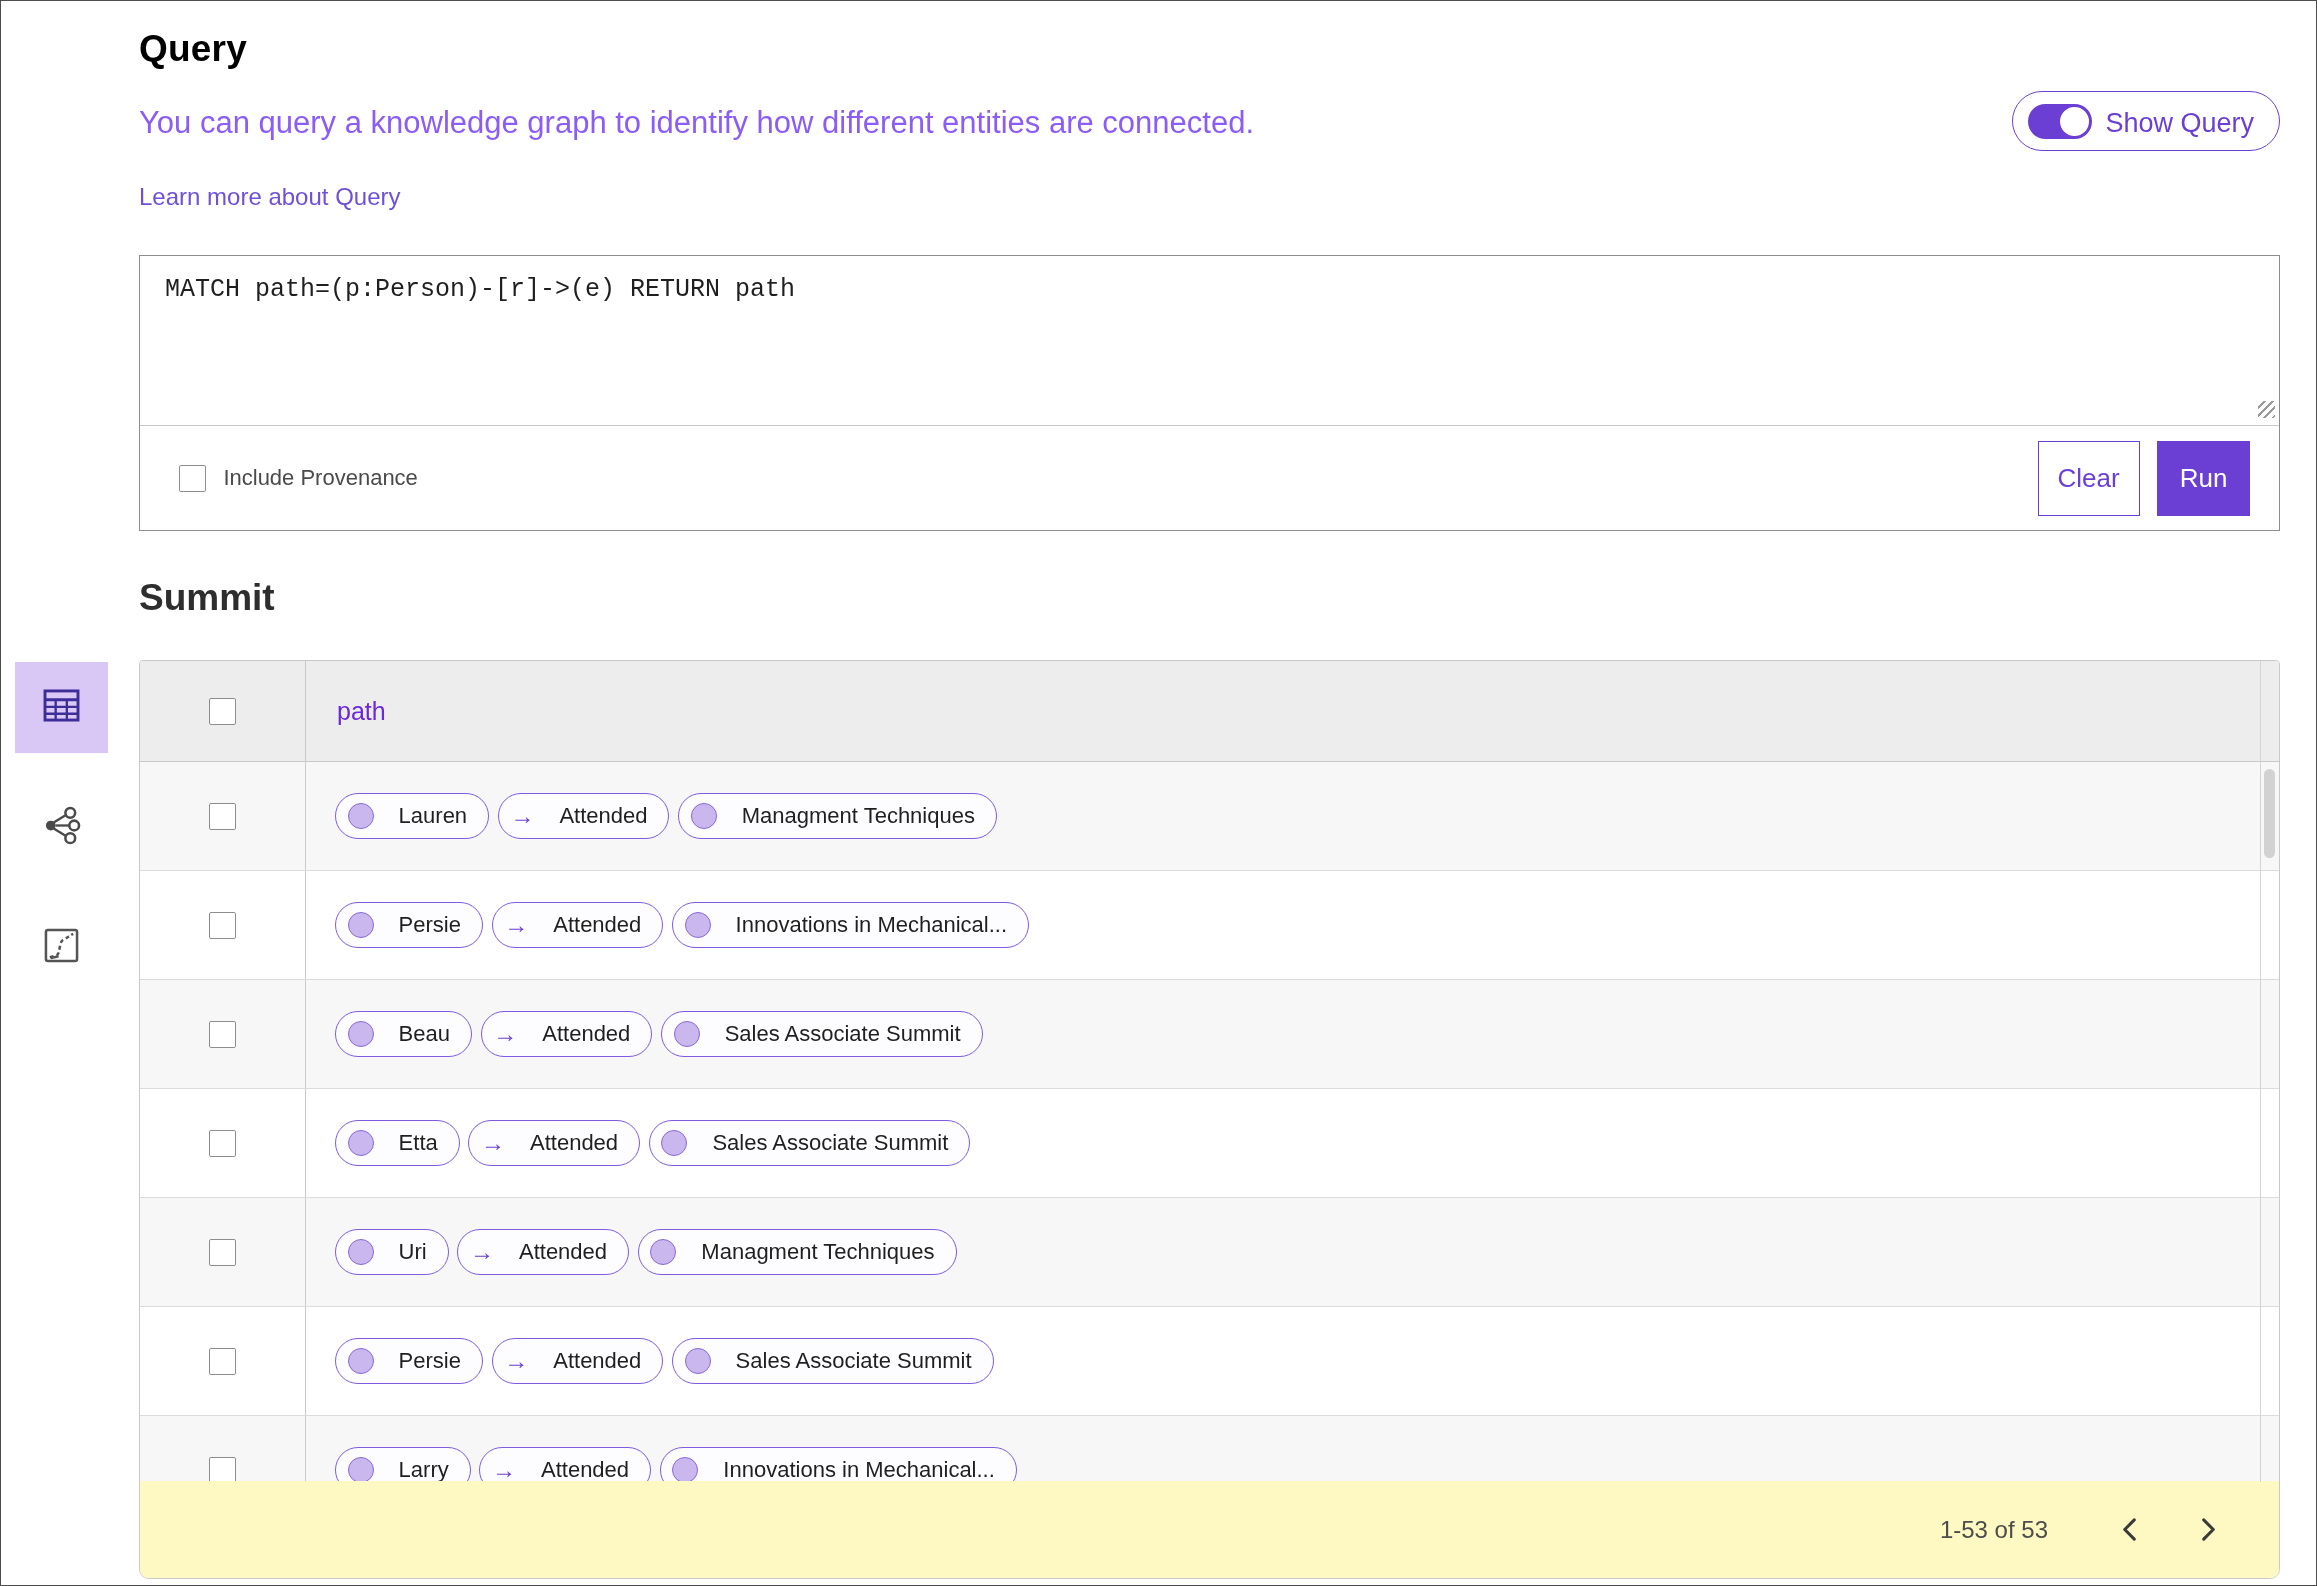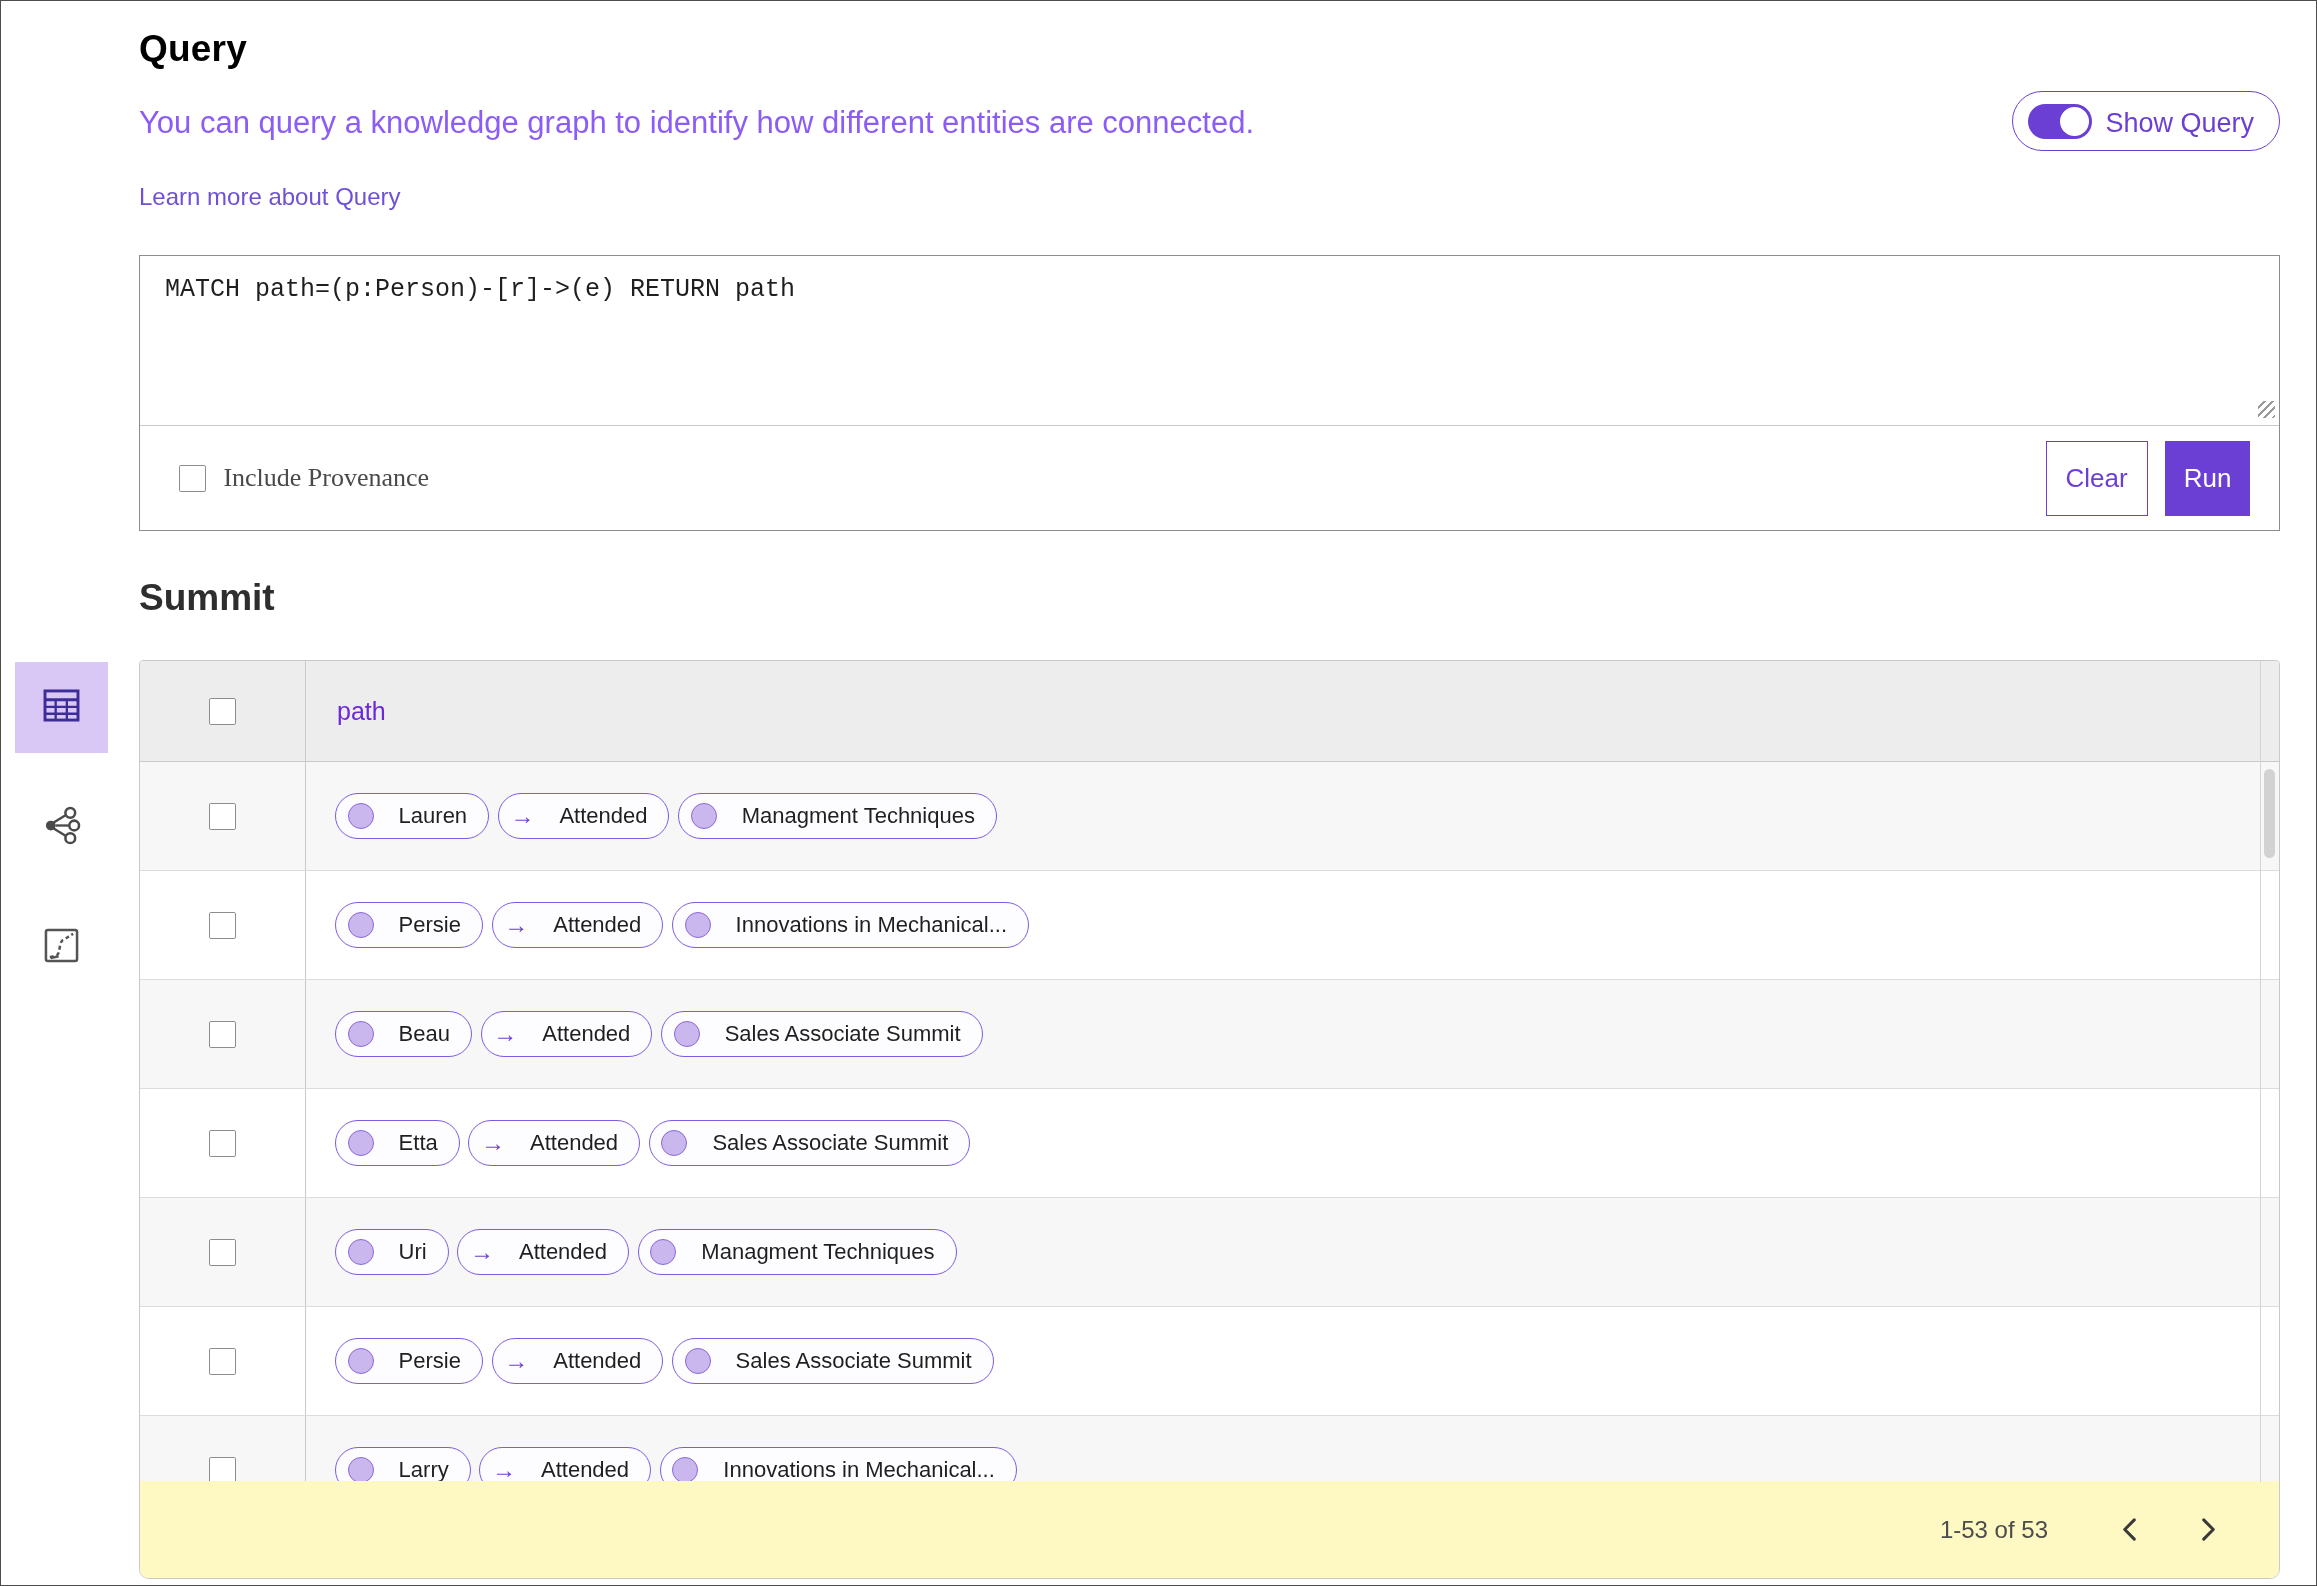--- a/index.html
+++ b/index.html
@@ -121,43 +121,42 @@
   .checkbox {
     width: 27px; height: 27px;
     border: 1.9px solid #8d8d8d;
     border-radius: 1.9px;
     background: #fff;
     flex: none;
     cursor: pointer;
   }
   .provenance-label {
     margin-left: 17.4px;
-    font-size: 26px;
+    font-size: 22px;
     color: #4a4a4a;
-    font-family: Liberation Serif, serif;
   }
   .query-bar .spacer { flex: 1; }
   .btn {
     height: 75px;
     font-size: 26px;
     font-family: "Liberation Sans", sans-serif;
     cursor: pointer;
     display: inline-flex;
     align-items: center;
     justify-content: center;
   }
   .btn-clear {
     width: 102px;
     background: #fff;
     color: #6b3fd4;
     border: 1.9px solid #6b3fd4;
     margin-right: 17.4px;
   }
   .btn-run {
-    width: 85px;
+    width: 93px;
     background: #6b3fd4;
     color: #fff;
     border: none;
   }
   h2.section-title {
     margin-top: 46px;
     font-size: 37px;
     font-weight: 700;
     color: #2e2e2e;
   }

